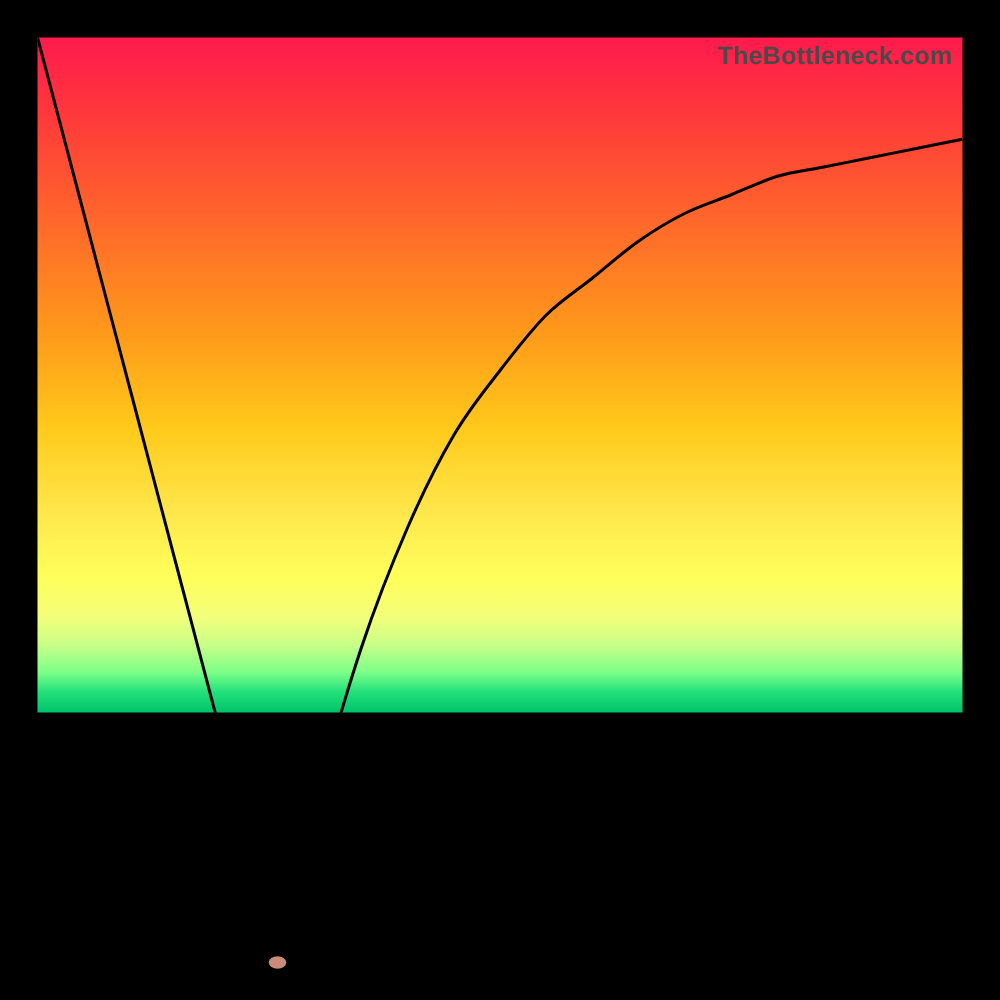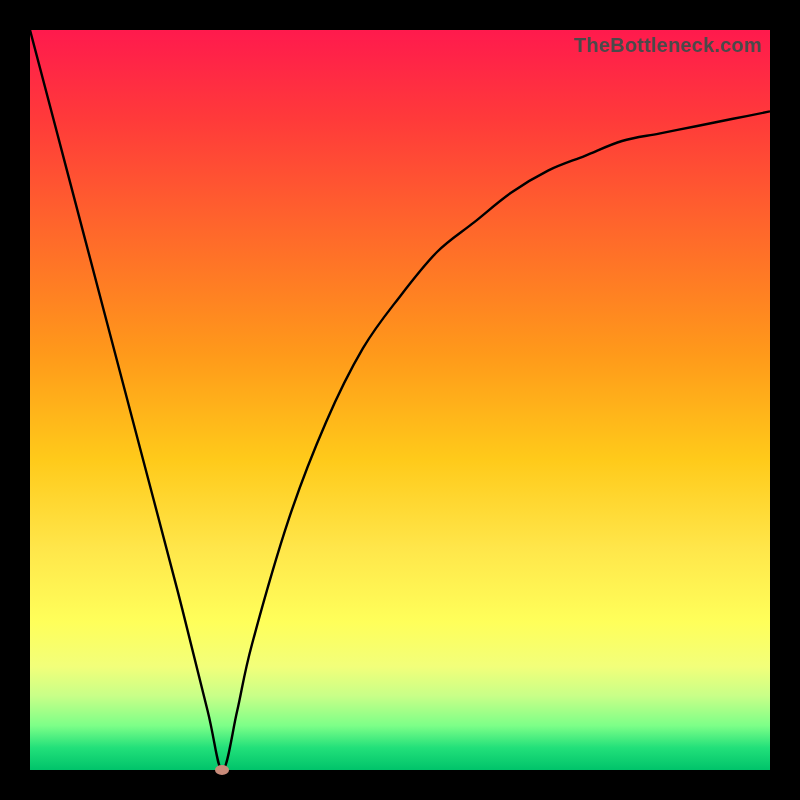--- a/index.html
+++ b/index.html
@@ -15,21 +15,21 @@
     position: relative;
     width: 800px;
     height: 800px;
     background: #000;
   }
   .plot {
     position: absolute;
     left: 30px;
     top: 30px;
     width: 740px;
-    height: 740px;
+    height: 540px;
     background: linear-gradient(to bottom,
       #ff1a4d 0%,
       #ff3a3a 12%,
       #ff6a2a 28%,
       #ff9a1a 44%,
       #ffca1a 58%,
       #ffe64a 70%,
       #ffff5a 80%,
       #f2ff7a 86%,
       #c8ff88 90%,

